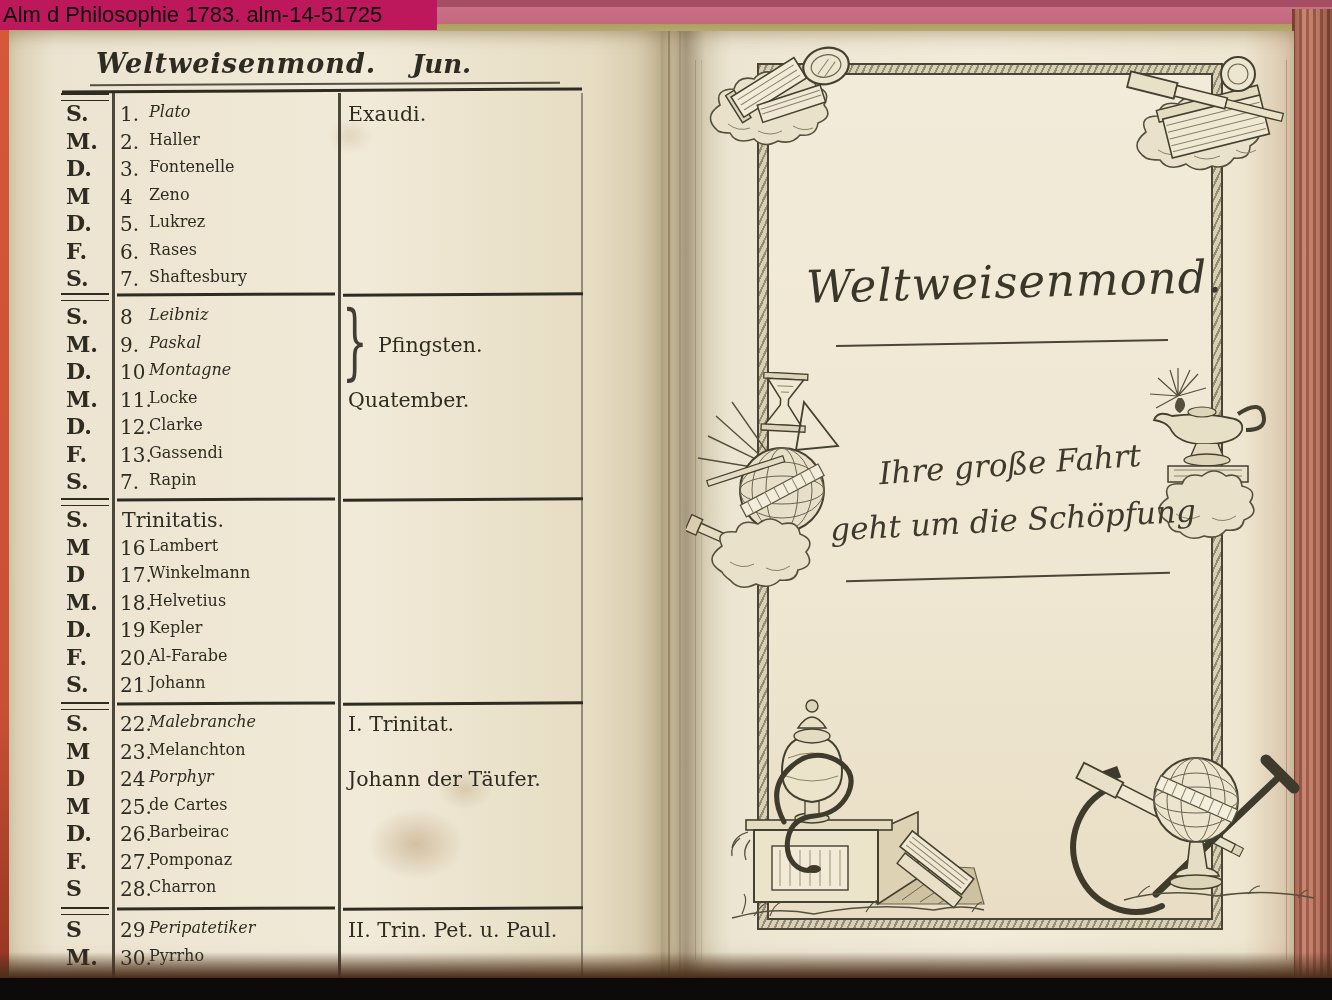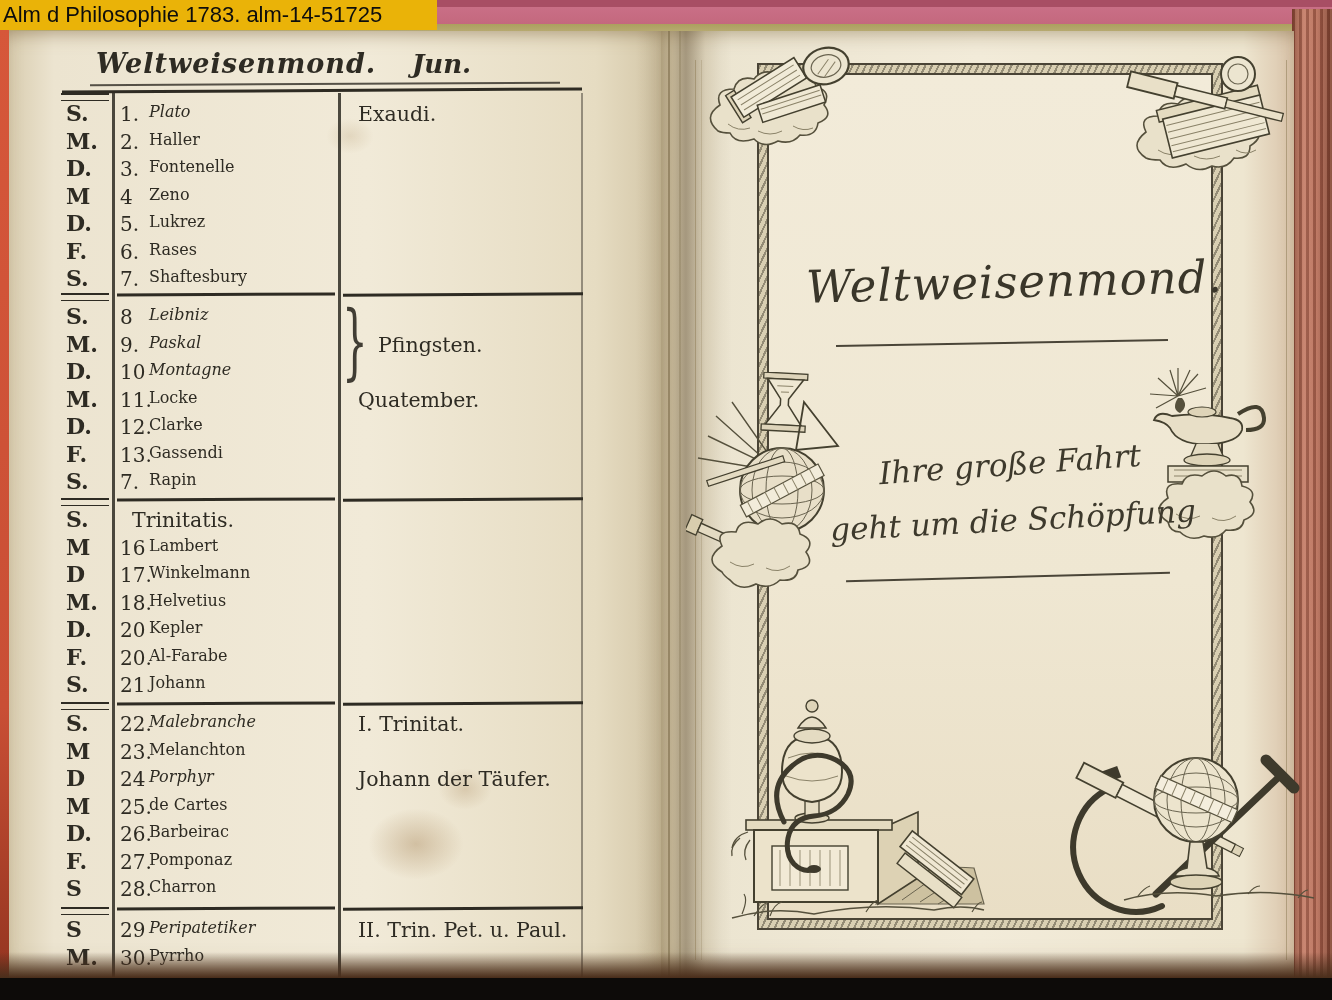--- a/index.html
+++ b/index.html
@@ -33,21 +33,21 @@
   .foldline{top:31px;width:2px;height:947px;background:rgba(120,104,70,.55);}
   .pageedge{top:60px;width:1px;height:900px;background:rgba(150,132,95,.6);}
 
   .stain{border-radius:50%;}
   .s1{left:368px;top:808px;width:96px;height:72px;background:radial-gradient(ellipse,rgba(148,108,58,.32),rgba(148,108,58,0) 70%);}
   .s2{left:438px;top:768px;width:54px;height:42px;background:radial-gradient(ellipse,rgba(148,108,58,.22),rgba(148,108,58,0) 70%);}
   .s3{left:326px;top:118px;width:48px;height:36px;background:radial-gradient(ellipse,rgba(150,115,60,.16),rgba(150,115,60,0) 70%);}
   .s4{left:1030px;top:172px;width:44px;height:34px;background:radial-gradient(ellipse,rgba(150,115,60,.13),rgba(150,115,60,0) 70%);}
 
   
-  .titlebar{left:0;top:0;width:434px;height:30px;background:#eab308;color:#0d0d0d;
+  .titlebar{left:0;top:0;width:434px;height:30px;background:#be185d;color:#0d0d0d;
     font-family:"Liberation Sans", sans-serif;font-size:22px;line-height:29px;
     padding-left:3px;z-index:50;white-space:nowrap;}
 
   
   .cal{left:60px;top:40px;width:545px;height:960px;color:#2e2b23;}
   .month-title{left:36px;top:8px;font-size:27px;font-style:italic;font-weight:600;letter-spacing:1px;}
   .month-abbr{left:352px;top:9px;font-size:26px;font-style:italic;font-weight:600;}
   .hline{background:#2e2b23;}
   .hdr-a{left:30px;top:43px;width:470px;height:2px;transform:rotate(-.3deg);opacity:.8;}
   .hdr-b{left:2px;top:49px;width:520px;height:3px;transform:rotate(-.35deg);}
@@ -62,21 +62,21 @@
 
   .week{position:absolute;left:0;width:545px;}
   .w1{top:60px;} .w2{top:263px;} .w3{top:466px;} .w4{top:670px;} .w5{top:876px;}
   .row{display:flex;height:27.5px;align-items:baseline;}
   .cell{display:block;}
   .day{width:52px;padding-left:6px;font-size:22px;font-weight:600;box-sizing:border-box;}
   .entry{width:226px;display:flex;box-sizing:border-box;}
   .num{width:37px;padding-left:8px;font-size:20px;box-sizing:border-box;}
   .name{font-size:16px;white-space:nowrap;}
   .name[data-italic="true"]{font-style:italic;}
-  .feast{padding-left:20px;font-size:20.5px;white-space:nowrap;}
+  .feast{padding-left:10px;font-size:20.5px;white-space:nowrap;}
   .feast[data-indent="true"]{padding-left:40px;}
   .brace{position:absolute;left:282px;top:-2px;font-size:30px;line-height:30px;
     transform:scaleY(2.75) scaleX(1.35);transform-origin:top left;opacity:.9;}
 
   
   .frame{left:757px;top:63px;width:466px;height:867px;box-sizing:border-box;
     border:2.5px solid #4a4436;padding:8px;background-color:#d9cfb2;
     background-image:repeating-linear-gradient(115deg,rgba(80,74,58,.5) 0 2px,rgba(222,211,186,0) 2px 6px);}
   .frame-inner{width:100%;height:100%;box-sizing:border-box;border:2px solid #4a4436;
     background:linear-gradient(180deg,#f2ebd9 0%,#efe7d2 60%,#e9dec5 100%);}
@@ -304,21 +304,21 @@
           <span class="cell entry">
             <span class="num">18.</span>
             <span class="name">Helvetius</span>
           </span>
           <span class="cell feast"></span>
         </div>
 
         <div class="row">
           <span class="cell day">D.</span>
           <span class="cell entry">
-            <span class="num">20</span>
+            <span class="num">19</span>
             <span class="name">Kepler</span>
           </span>
           <span class="cell feast"></span>
         </div>
 
         <div class="row">
           <span class="cell day">F.</span>
           <span class="cell entry">
             <span class="num">20.</span>
             <span class="name">Al-Farabe</span>

